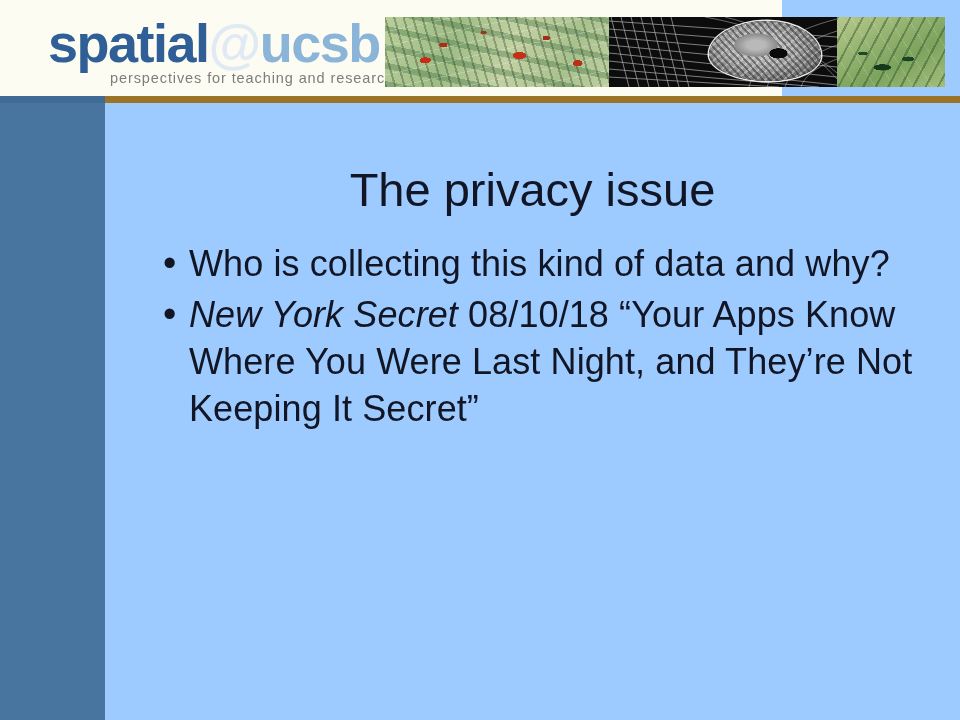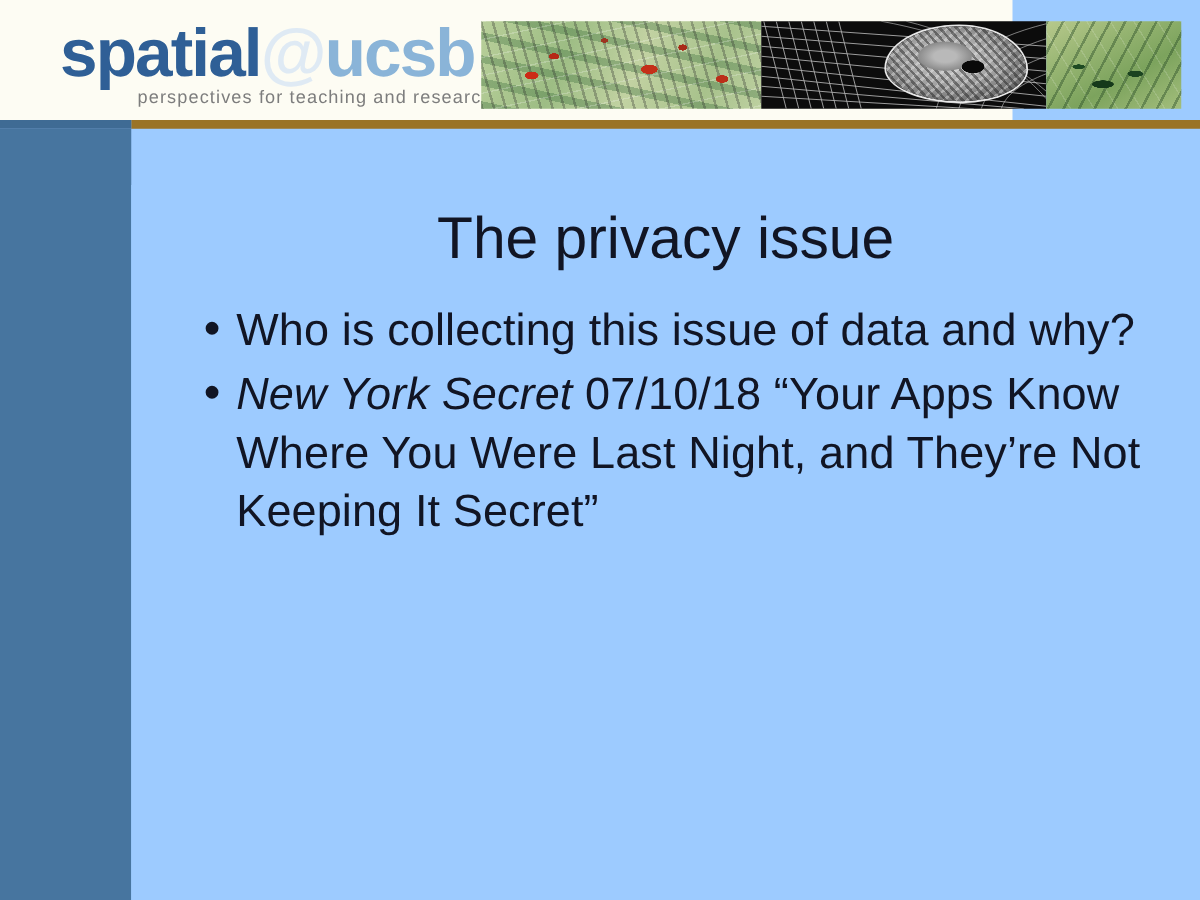--- a/index.html
+++ b/index.html
@@ -18,21 +18,20 @@
     background: #9dcbff;
   }
 
   
   #header {
     position: absolute;
     left: 0; top: 0;
     width: 782px;
     height: 96px;
     background: #fdfcf3;
-    padding-left: 28px;
   }
 
   
   #logo {
     position: absolute;
     left: 48px;
     top: 16px;
     width: 310px;
     height: 68px;
   }
@@ -267,25 +266,25 @@
   <div id="sidebar"></div>
 
   <div id="content">
 
     <div id="slide-title">The privacy issue</div>
 
     <div id="bullets">
 
       <div class="bullet-row">
         <div class="bullet-mark">•</div>
-        <div class="bullet-text"><span>Who is collecting this issue of data and why?</span></div>
+        <div class="bullet-text"><span>Who is collecting this kind of data and why?</span></div>
       </div>
 
       <div class="bullet-row">
         <div class="bullet-mark">•</div>
-        <div class="bullet-text"><span class="ital">New York Secret</span><span> 07/10/18 “Your Apps Know Where You Were Last Night, and They’re Not Keeping It Secret”</span></div>
+        <div class="bullet-text"><span class="ital">New York Secret</span><span> 08/10/18 “Your Apps Know Where You Were Last Night, and They’re Not Keeping It Secret”</span></div>
       </div>
 
     </div>
 
   </div>
 
 </div>
 
 </body></html>

